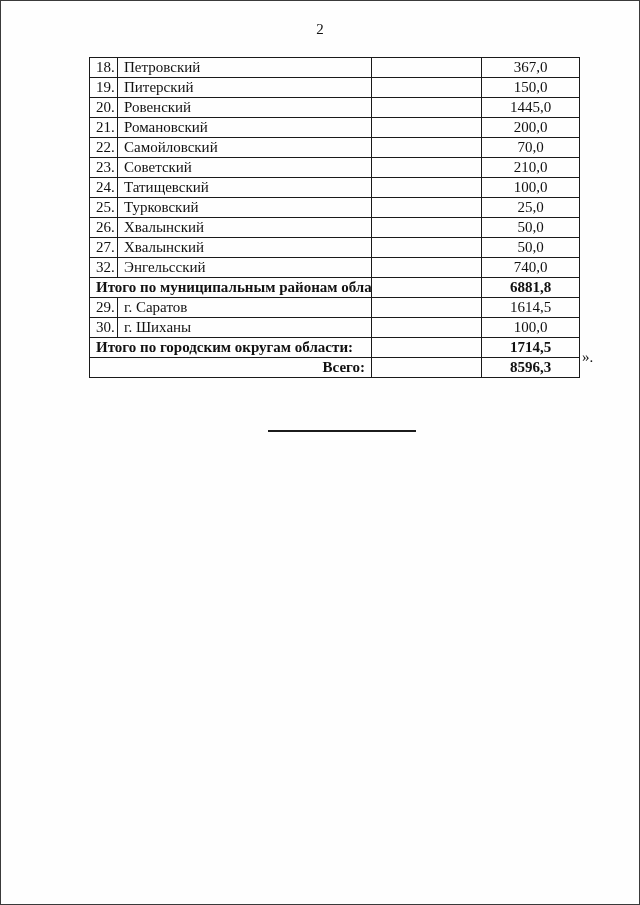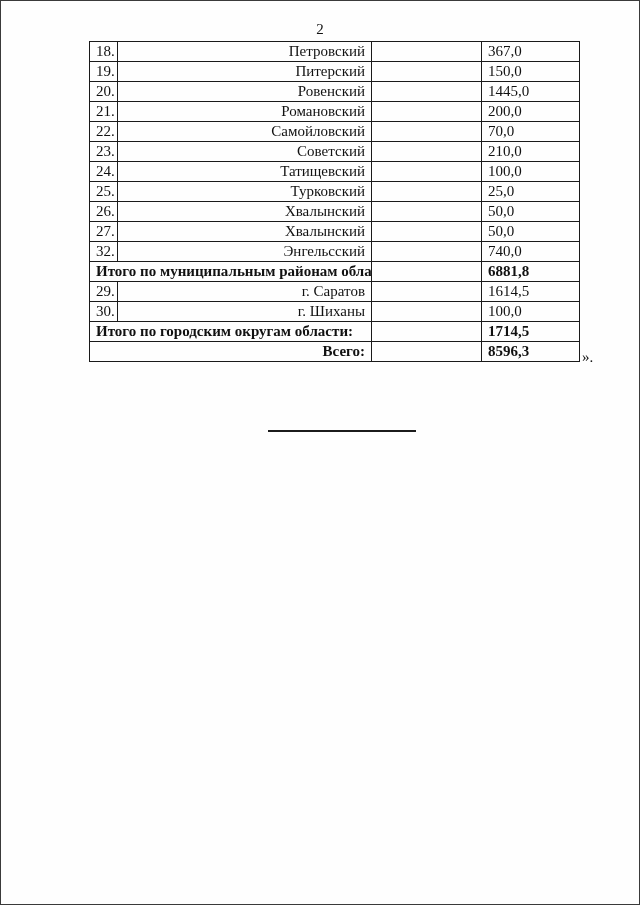--- a/index.html
+++ b/index.html
@@ -21,39 +21,39 @@
   .page-number {
     position: absolute;
     top: 20px;
     left: 0;
     right: 0;
     text-align: center;
     font-size: 15px;
   }
   .doc-table {
     position: absolute;
-    top: 40px;
+    top: 56px;
     left: 88px;
     width: 490px;
     border-collapse: collapse;
     table-layout: fixed;
   }
   .doc-table td {
     border: 1px solid #1a1a1a;
     padding: 1px 6px;
     font-size: 15px;
     line-height: 17px;
     vertical-align: middle;
     overflow: hidden;
     white-space: nowrap;
   }
   .c-num  { width: 28px;  text-align: center; padding-left: 2px; padding-right: 2px; }
-  .c-name { width: 254px; text-align: right; margin-top: 14px; }
+  .c-name { width: 254px; text-align: left; margin-top: 14px; }
   .c-mid  { width: 110px; }
-  .c-val  { width: 98px;  text-align: left; padding-right: 16px; }
+  .c-val  { width: 98px;  text-align: center; padding-right: 16px; }
   .row-bold td { font-weight: bold; }
   .c-label {
     text-align: justify;
     white-space: normal;
     padding-left: 16px;
   }
   .c-label-total {
     text-align: right;
     padding-left: 32px;
     white-space: nowrap;

